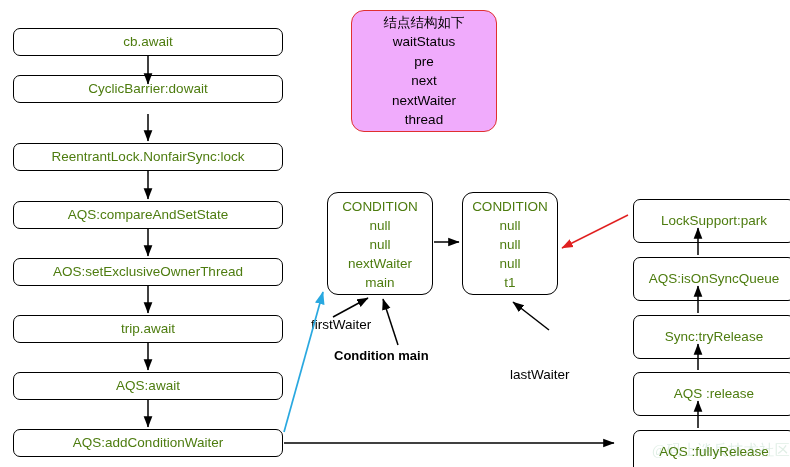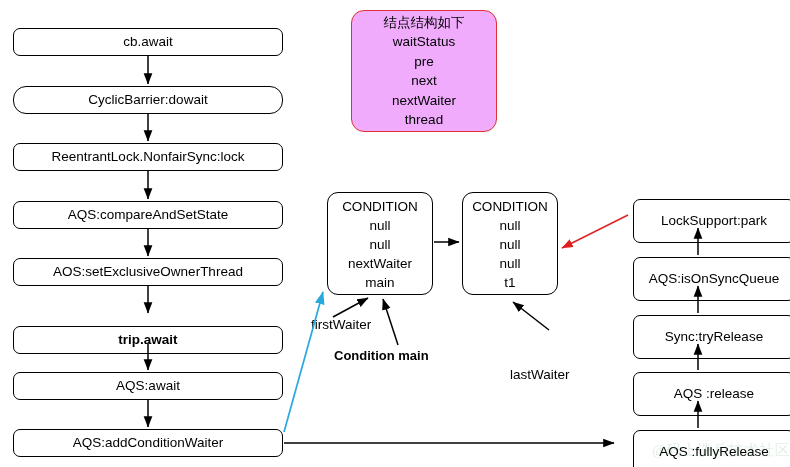--- a/index.html
+++ b/index.html
@@ -28,21 +28,21 @@
   .node {
     position: absolute;
     box-sizing: border-box;
     border: 1.4px solid #000000;
     border-radius: 7px;
     background: #ffffff;
     display: flex;
     align-items: center;
     justify-content: center;
     font-size: 13.5px;
-    color: #000000;
+    color: #4d7c0f;
     line-height: 1.15;
     white-space: nowrap;
   }
   .flow-node {
     left: 13px;
     width: 270px;
     height: 28px;
   }
   .right-node {
     left: 633px;
@@ -109,25 +109,25 @@
     white-space: nowrap;
     letter-spacing: 0.5px;
   }
 </style>
 </head>
 <body>
 
 <div id="canvas">
 
   <div class="node flow-node" style="top:28px;">cb.await</div>
-  <div class="node flow-node" style="top:86px;border-radius:13px;">CyclicBarrier:dowait</div>
+  <div class="node flow-node" style="top:75px;">CyclicBarrier:dowait</div>
   <div class="node flow-node" style="top:201px;">AQS:compareAndSetState</div>
   <div class="node flow-node" style="top:143px;">ReentrantLock.NonfairSync:lock</div>
   <div class="node flow-node" style="top:258px;">AOS:setExclusiveOwnerThread</div>
-  <div class="node flow-node" style="top:326px;font-weight:bold;">trip.await</div>
+  <div class="node flow-node" style="top:315px;">trip.await</div>
   <div class="node flow-node" style="top:372px;">AQS:await</div>
   <div class="node flow-node" style="top:429px;">AQS:addConditionWaiter</div>
 
   <div class="node right-node" style="top:199px;">LockSupport:park</div>
   <div class="node right-node" style="top:257px;">AQS:isOnSyncQueue</div>
   <div class="node right-node" style="top:315px;">Sync:tryRelease</div>
   <div class="node right-node" style="top:372px;">AQS :release</div>
   <div class="node right-node" style="top:430px;">AQS :fullyRelease</div>
 
   <div class="note-box">

